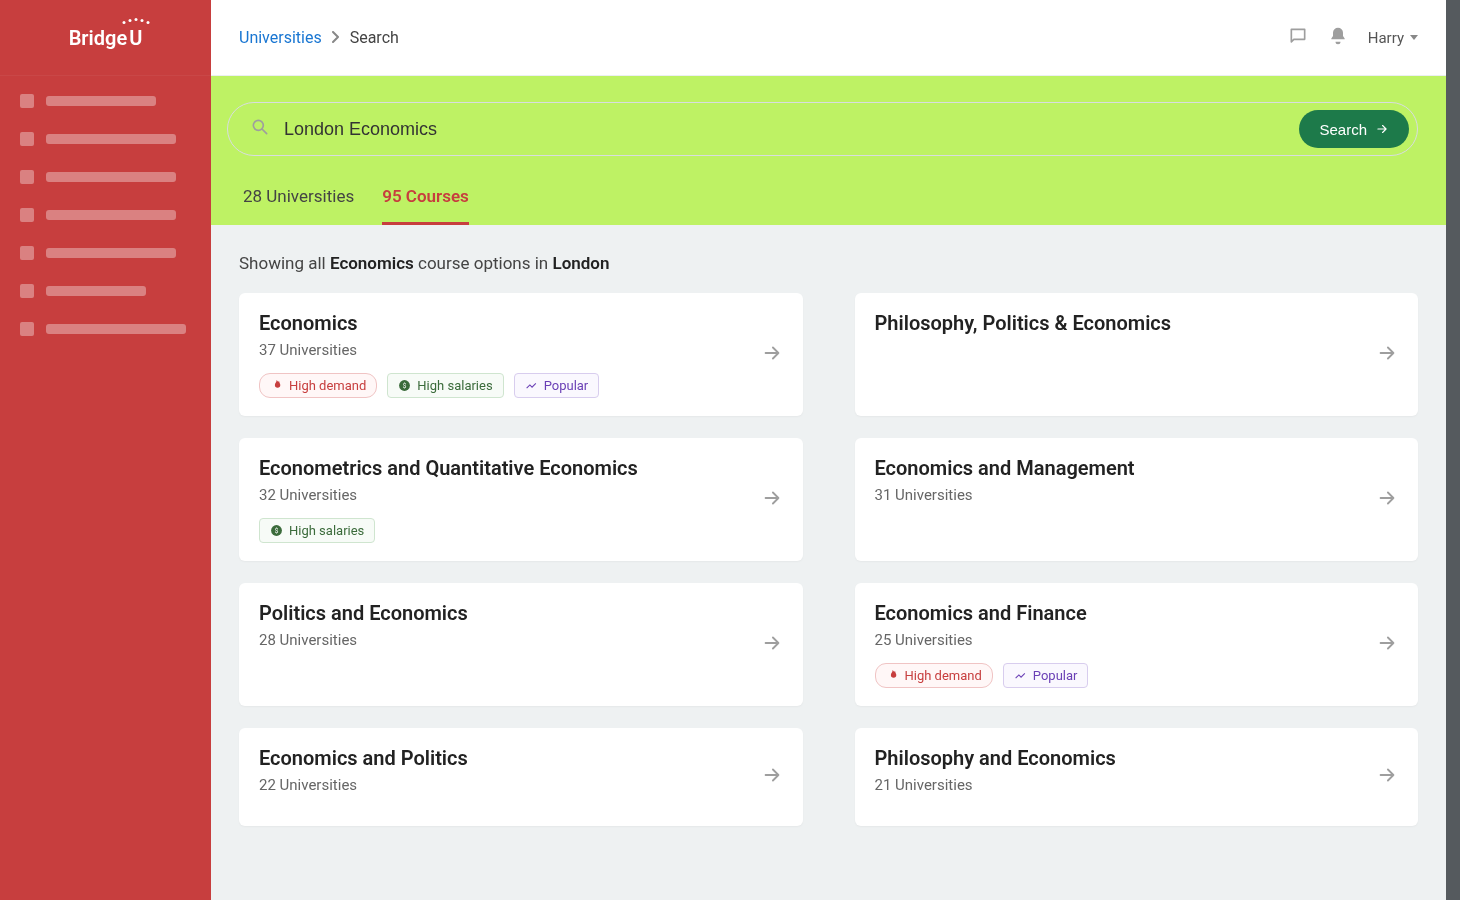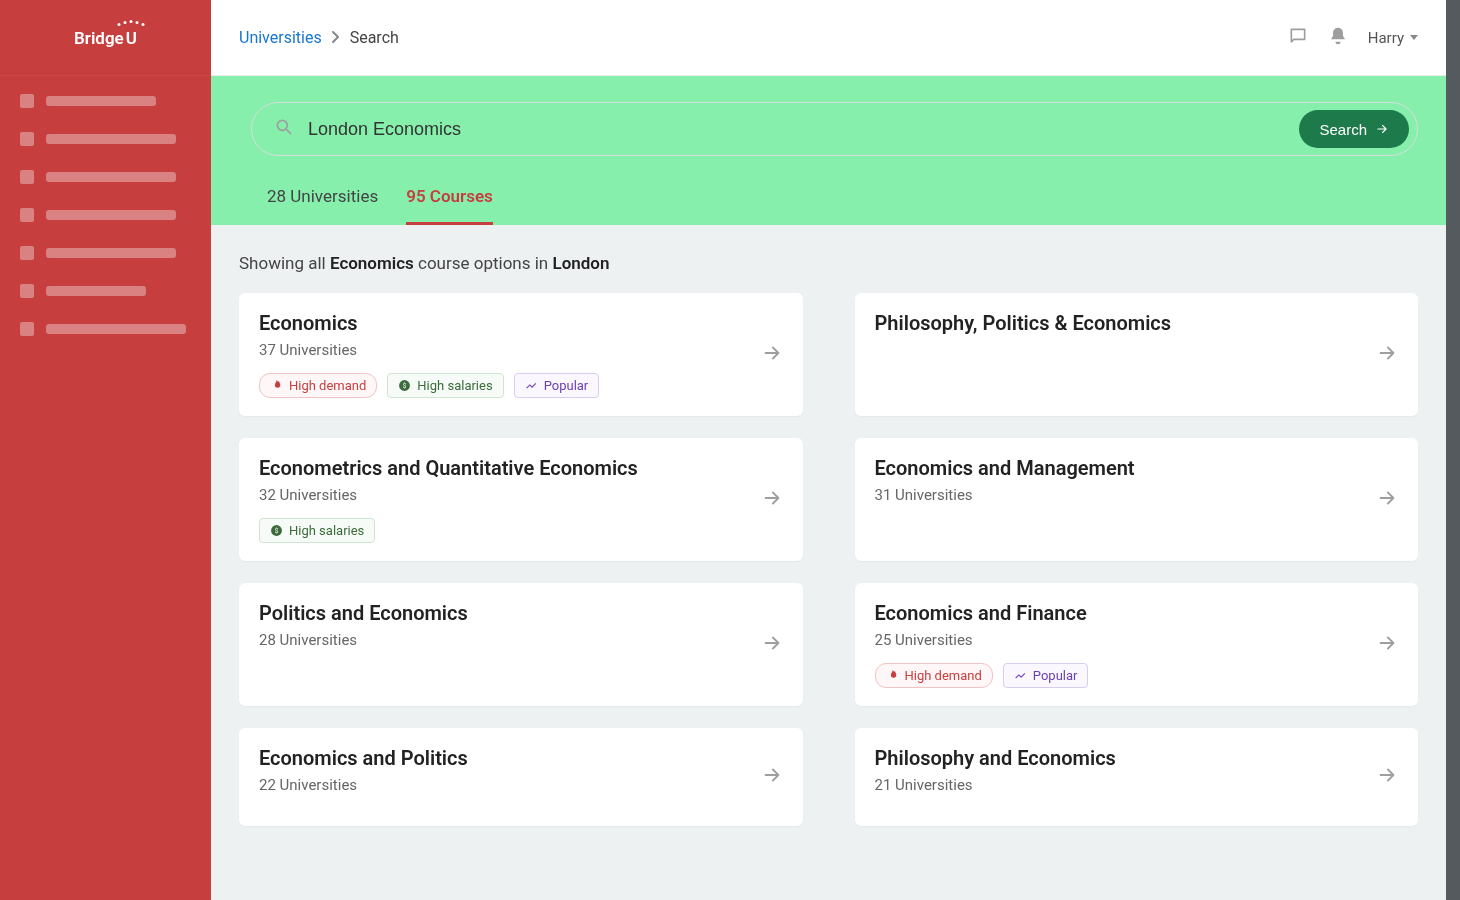--- a/index.html
+++ b/index.html
@@ -20,21 +20,21 @@
     .logo-area {
       height: 76px;
       display: flex;
       align-items: center;
       justify-content: center;
       border-bottom: 1px solid rgba(255,255,255,0.05);
     }
     .logo {
       color: #fff;
       font-weight: 600;
-      font-size: 17px;
+      font-size: 20px;
       display: flex;
       align-items: center;
       gap: 2px;
     }
     .logo-u {
       position: relative;
     }
     .logo-dots {
       position: absolute;
       top: -8px;
@@ -99,22 +99,22 @@
     }
     .topbar-icon { color: #9e9e9e; cursor: pointer; }
     .user-menu {
       display: flex; align-items: center; gap: 6px;
       color: #555; font-size: 15px; cursor: pointer;
     }
     .caret-down {
       width: 0; height: 0; border-left: 4px solid transparent; border-right: 4px solid transparent; border-top: 5px solid #888;
     }
     .search-section {
-      padding: 26px 28px 0 40px;
-      background: #86efac;
+      padding: 26px 28px 0 16px;
+      background: #bef264;
     }
     .searchbar {
       position: relative;
       display: flex;
       align-items: center;
       border: 1px solid #d8dde0;
       border-radius: 999px;
       height: 54px;
       padding: 0 8px 0 22px;
       gap: 14px;

